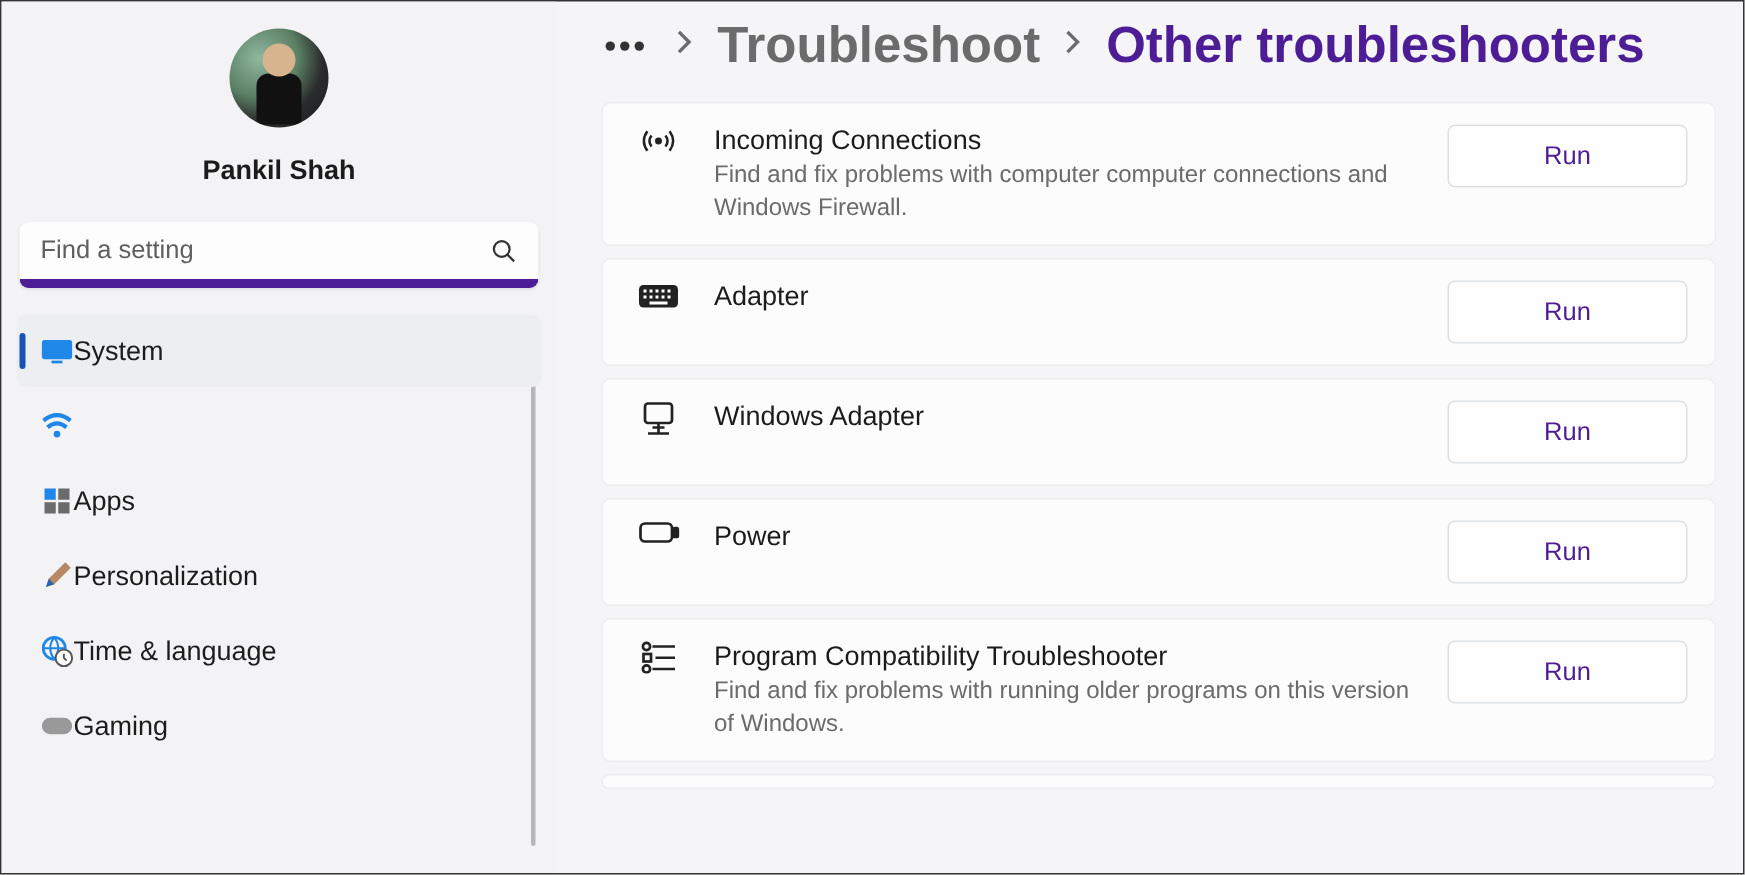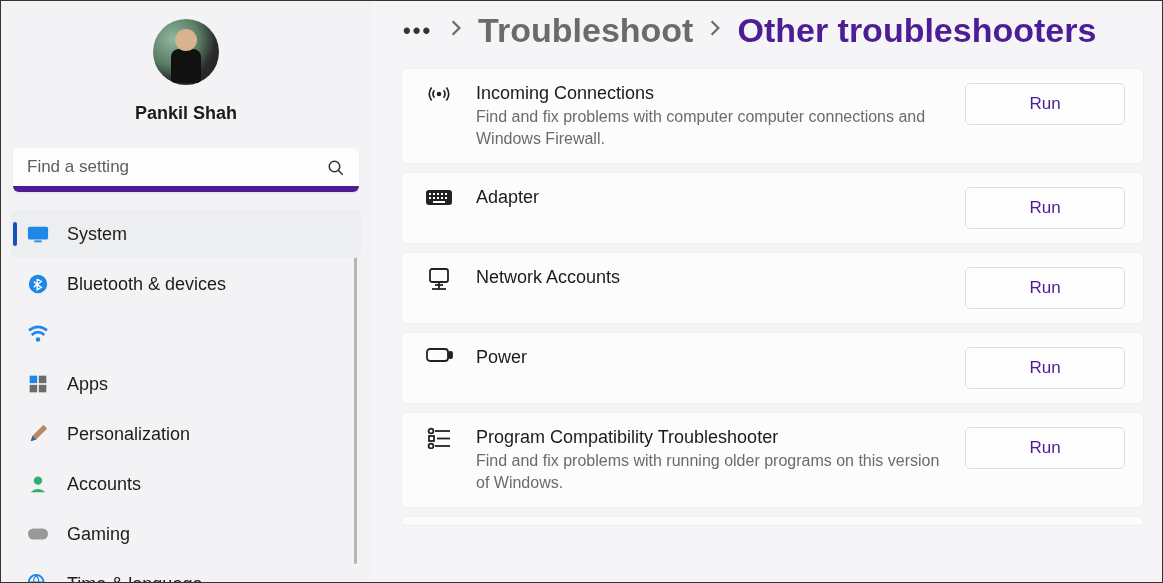--- a/index.html
+++ b/index.html
@@ -94,21 +94,21 @@
       right: 4px;
       top: 4px;
       width: 3px;
       height: 350px;
       background: rgba(0,0,0,0.25);
       border-radius: 2px;
     }
     .nav-item {
       display: flex;
       align-items: center;
-      gap: 18px;
+      gap: 0;
       height: 48px;
       padding: 0 12px 0 16px;
       border-radius: 6px;
       font-size: 18px;
       color: #1c1c1c;
       cursor: pointer;
       position: relative;
     }
     .nav-item.active {
       background: #eceef0;
@@ -234,29 +234,20 @@
     <div class="nav-item active">
       <span class="nav-icon">
         <svg width="22" height="18" viewBox="0 0 24 18">
             <rect x="1" y="1" width="22" height="14" rx="2" fill="#1f87e8"></rect>
             <rect x="8" y="16" width="8" height="2" fill="#1f87e8"></rect>
           </svg>
       </span>
       <span>System</span>
     </div>
 
-    <div class="nav-item">
-      <span class="nav-icon">
-        <svg width="20" height="20" viewBox="0 0 24 24">
-            <circle cx="12" cy="12" r="11" fill="#1f87e8"></circle>
-            <path d="M11 6 L16 9 L11 13 L16 16 L11 19 V6 M7 9 L11 13 M7 16 L11 12" stroke="#fff" stroke-width="1.6" fill="none"></path>
-          </svg>
-      </span>
-      <span>Bluetooth &amp; devices</span>
-    </div>
 
     <div class="nav-item">
       <span class="nav-icon">
         <svg width="22" height="18" viewBox="0 0 24 20">
             <path d="M2 6 Q12 -2 22 6" stroke="#1f87e8" stroke-width="3" fill="none"></path>
             <path d="M5 11 Q12 5 19 11" stroke="#1f87e8" stroke-width="3" fill="none"></path>
             <circle cx="12" cy="16" r="2.5" fill="#1f87e8"></circle>
           </svg>
       </span>
     </div>
@@ -276,49 +267,40 @@
     <div class="nav-item">
       <span class="nav-icon">
         <svg width="22" height="22" viewBox="0 0 24 24">
             <path d="M4 20 L6 14 L18 2 L22 6 L10 18 Z" fill="#b88763"></path>
             <path d="M4 20 L6 14 L10 18 Z" fill="#2a65b5"></path>
           </svg>
       </span>
       <span>Personalization</span>
     </div>
 
-    <div class="nav-item">
-      <span class="nav-icon">
-        <svg width="20" height="20" viewBox="0 0 24 24">
-            <circle cx="12" cy="8" r="5" fill="#2fae6f"></circle>
-            <path d="M3 22 Q12 14 21 22" fill="#2fae6f"></path>
-          </svg>
-      </span>
-      <span>Accounts</span>
-    </div>
-
-    <div class="nav-item">
-      <span class="nav-icon">
-        <svg width="22" height="16" viewBox="0 0 24 16">
-            <rect x="1" y="2" width="22" height="12" rx="6" fill="#999"></rect>
-          </svg>
-      </span>
-      <span>Gaming</span>
-    </div>
 
     <div class="nav-item">
       <span class="nav-icon">
         <svg width="22" height="22" viewBox="0 0 24 24">
             <circle cx="10" cy="10" r="8" fill="none" stroke="#1f87e8" stroke-width="2"></circle>
             <path d="M2 10 H18 M10 2 Q16 10 10 18 Q4 10 10 2" stroke="#1f87e8" stroke-width="1.4" fill="none"></path>
             <circle cx="17" cy="17" r="6" fill="#fff" stroke="#555" stroke-width="1.4"></circle>
             <path d="M17 14 V17 L19 19" stroke="#555" stroke-width="1.4" fill="none"></path>
           </svg>
       </span>
       <span>Time &amp; language</span>
+    </div>
+
+    <div class="nav-item">
+      <span class="nav-icon">
+        <svg width="22" height="16" viewBox="0 0 24 16">
+            <rect x="1" y="2" width="22" height="12" rx="6" fill="#999"></rect>
+          </svg>
+      </span>
+      <span>Gaming</span>
     </div>
   </nav>
 </aside>
 
 <main class="main">
   <div class="breadcrumb">
     <span class="bc-dots">•••</span>
     <span class="bc-chevron">
       <svg width="12" height="18" viewBox="0 0 10 16" fill="none" stroke="currentColor" stroke-width="2">
           <path d="M2 2 L8 8 L2 14"></path>
@@ -378,21 +360,21 @@
     <div class="card">
       <div class="card-icon">
         <svg width="26" height="24" viewBox="0 0 26 24" fill="none" stroke="#222" stroke-width="1.8">
           <rect x="4" y="2" width="18" height="13" rx="2"></rect>
             <line x1="9" y1="18" x2="17" y2="18"></line>
             <line x1="13" y1="15" x2="13" y2="22"></line>
             <line x1="6" y1="22" x2="20" y2="22"></line>
         </svg>
       </div>
       <div class="card-body">
-        <div class="card-title">Network Accounts</div>
+        <div class="card-title">Windows Adapter</div>
       </div>
       <button class="run-btn">Run</button>
     </div>
 
     <div class="card">
       <div class="card-icon">
         <svg width="28" height="16" viewBox="0 0 28 16" fill="none" stroke="#222" stroke-width="1.8">
           <rect x="2" y="2" width="21" height="12" rx="3"></rect>
             <rect x="24" y="5" width="3" height="6" rx="1" fill="#222"></rect>
         </svg>

